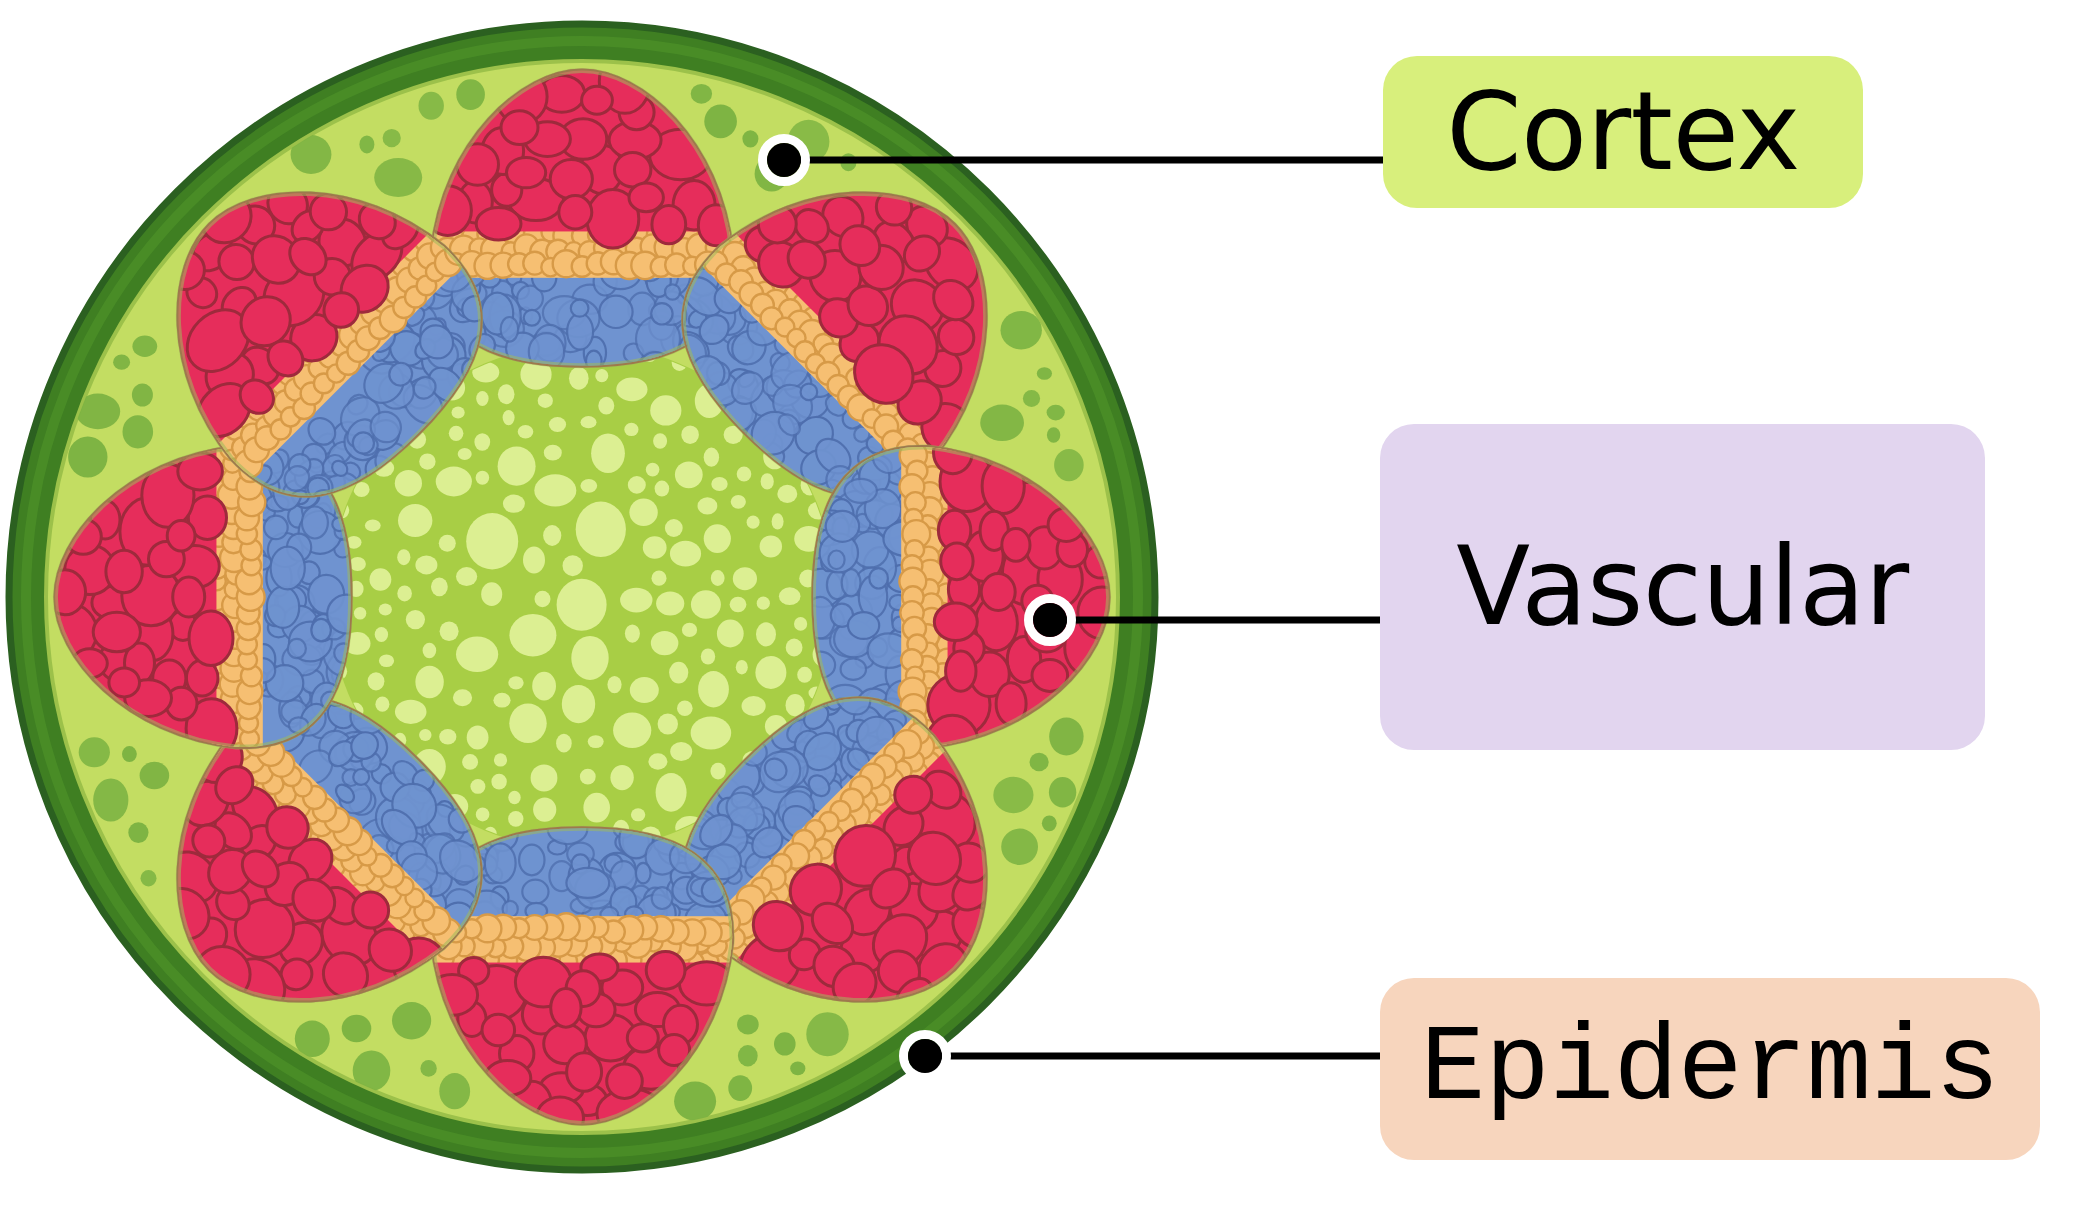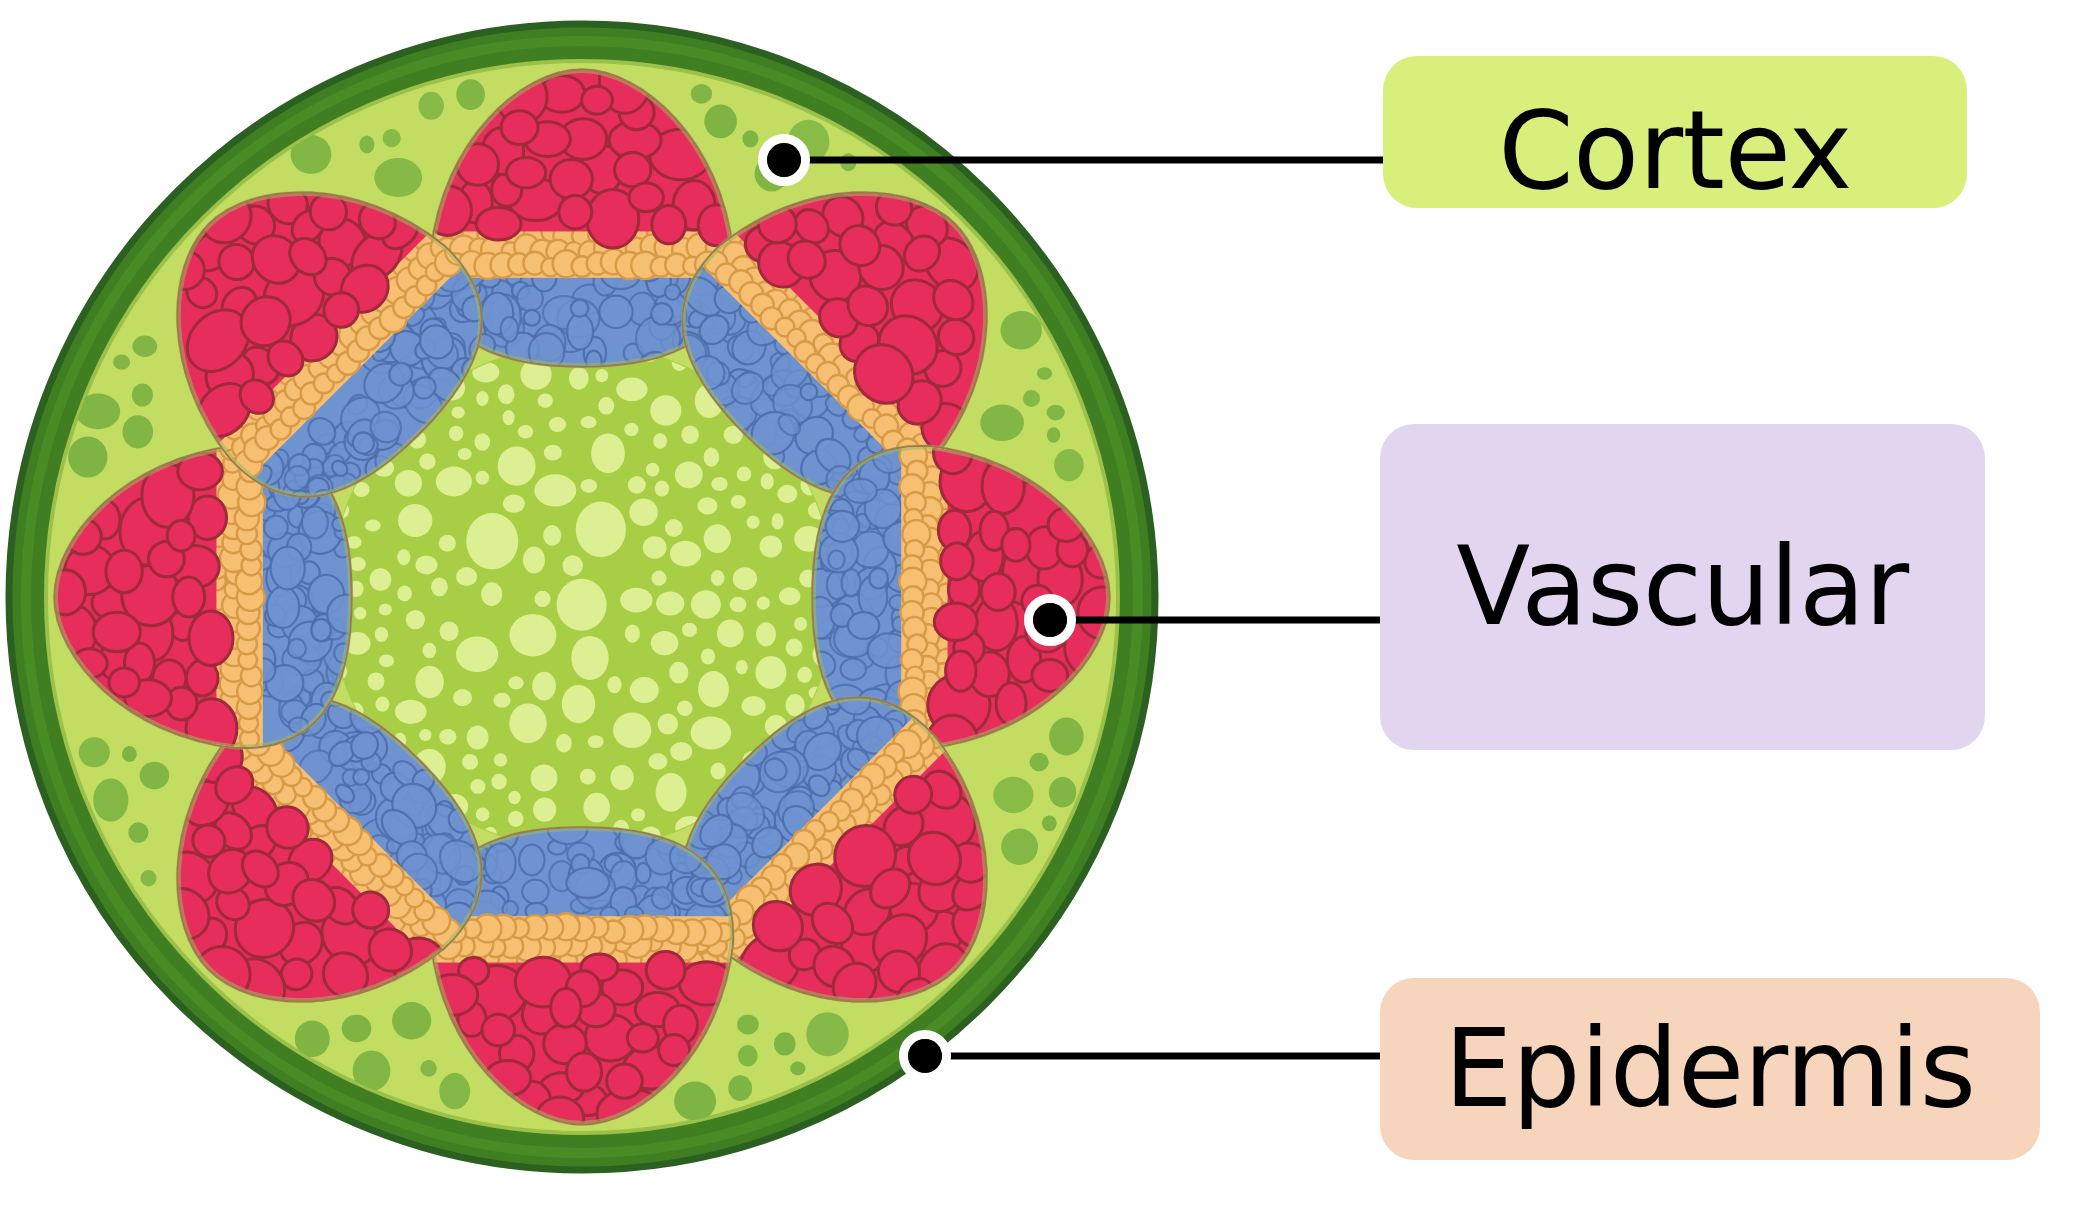--- a/index.html
+++ b/index.html
@@ -11,21 +11,21 @@
     position:absolute;display:flex;align-items:center;justify-content:center;
     border-radius:34px;box-sizing:border-box;
     font-family:"DejaVu Sans","Liberation Sans",sans-serif;
     color:#000;line-height:1.06;text-align:center;
     font-weight:400;letter-spacing:-0.5px;
   }
   #label-cortex{left:1383px;top:56px;width:492px;height:152px;font-size:108px;}
   #label-vascular{left:1380px;top:424px;width:605px;height:326px;font-size:108px;
                   flex-direction:column;padding:0 10px;}
   #label-vascular .ln{display:block;}
-  #label-epidermis{left:1380px;top:978px;width:660px;height:182px;font-size:108px;}
+  #label-epidermis{left:1380px;top:978px;width:660px;height:182px;font-size:108px;font-family:Liberation Mono, monospace;}
 </style>
 </head>
 <body>
 
 <div id="stage">
 
   <svg id="diagram" viewBox="0 0 2080 1232">
     <defs>
       <clipPath id="clip-cortex">
           <circle cx="582" cy="597" r="535"></circle>
@@ -1742,21 +1742,21 @@
         <circle cx="784" cy="160" r="17" fill="#000000"></circle>
         <line x1="1050" y1="620" x2="1380" y2="620" stroke="#000000" stroke-width="7" stroke-linecap="butt"></line>
         <circle cx="1050" cy="620" r="21.5" fill="none" stroke="#ffffff" stroke-width="9"></circle>
         <circle cx="1050" cy="620" r="17" fill="#000000"></circle>
         <line x1="925" y1="1056" x2="1380" y2="1056" stroke="#000000" stroke-width="7" stroke-linecap="butt"></line>
         <circle cx="925" cy="1056" r="21.5" fill="none" stroke="#ffffff" stroke-width="9"></circle>
         <circle cx="925" cy="1056" r="17" fill="#000000"></circle>
       </g>
   </svg>
 
-  <div class="label-box" id="label-cortex" style="background: rgb(216, 239, 124); color: rgb(0, 0, 0); left: 1383px; top: 56px; width: 584px; height: 152px; align-items: flex-end;">
+  <div class="label-box" id="label-cortex" style="background: rgb(216, 239, 124); color: rgb(0, 0, 0); left: 1383px; top: 56px; width: 480px; height: 152px;">
     <span>Cortex</span>
   </div>
 
   <div class="label-box" id="label-vascular" style="background: rgb(226, 213, 239); color: rgb(0, 0, 0); left: 1380px; top: 424px; width: 605px; height: 326px;">
     <span class="ln">Vascular</span>
   </div>
 
   <div class="label-box" id="label-epidermis" style="background: rgb(247, 213, 189); color: rgb(0, 0, 0); left: 1380px; top: 978px; width: 660px; height: 182px;">
     <span>Epidermis</span>
   </div>

